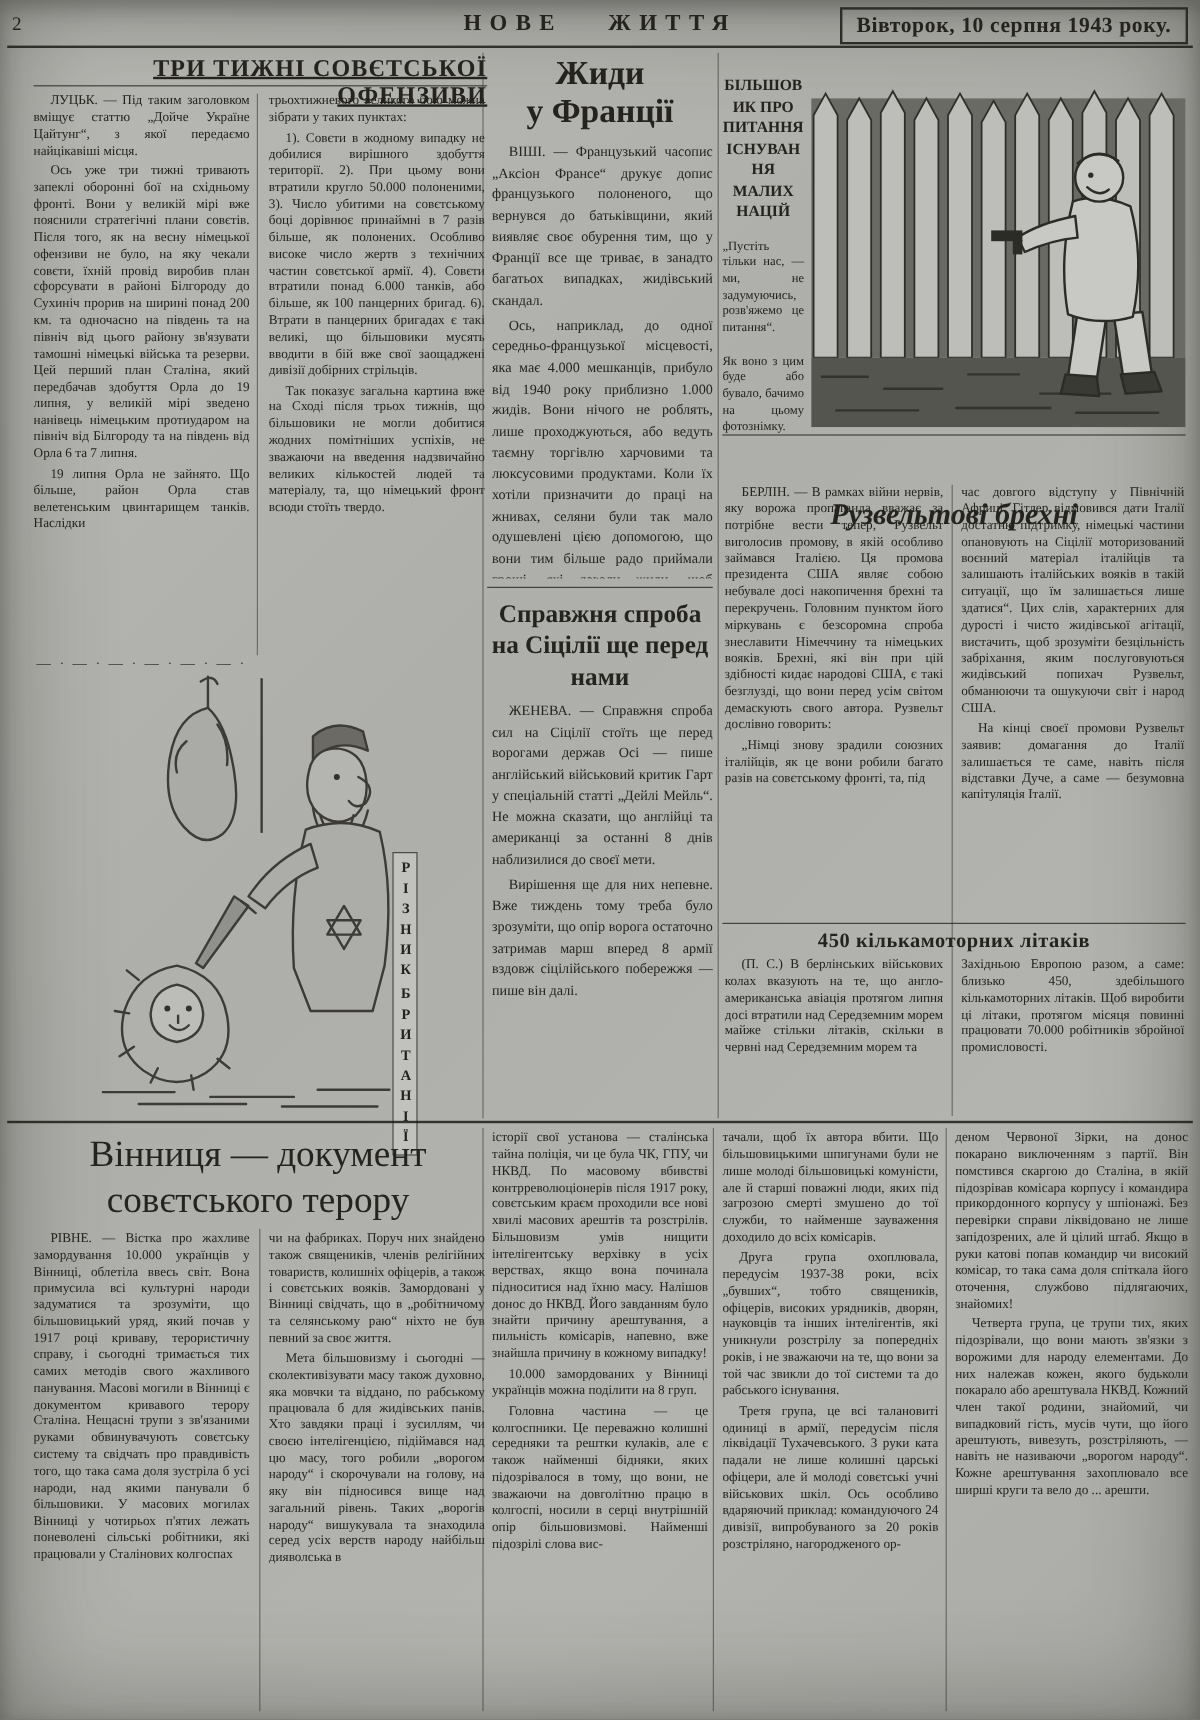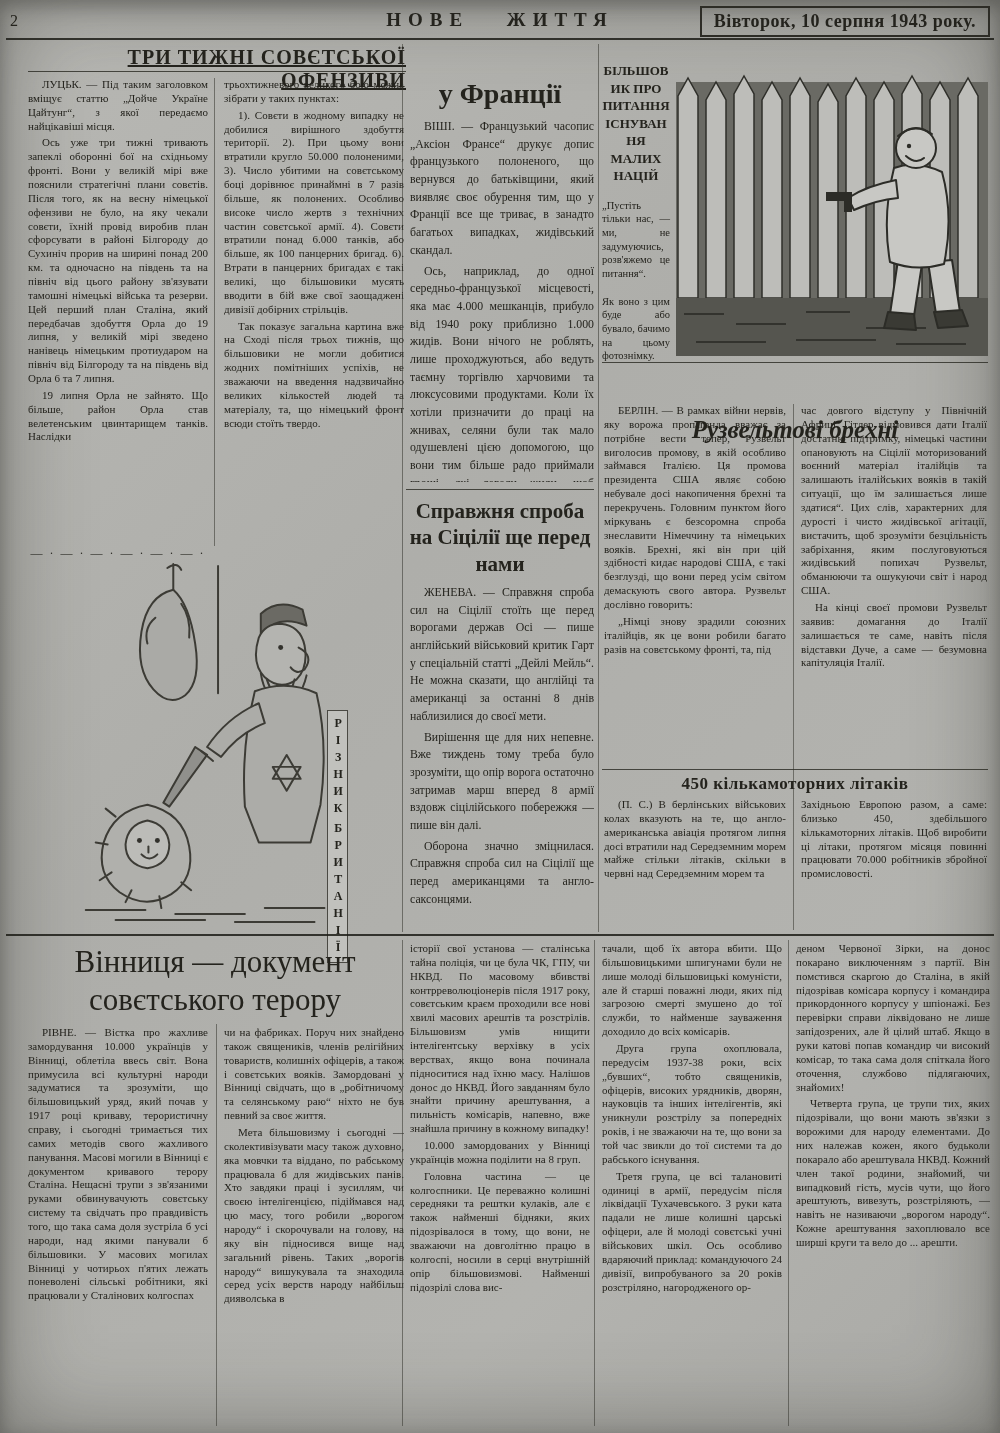--- a/index.html
+++ b/index.html
@@ -99,32 +99,32 @@
       </g>
     </svg>
     <div class="butcher-label">
       <span>РІЗНИК</span>
       <span>БРИТАНІЇ</span>
     </div>
   </div>
 
   <div class="vrule" style="left:402px;top:44px;height:888px;"></div>
 
+  <div class="hl-jews" style="top:46px;">Жиди</div>
   <div class="hl-jews" style="top:78px;">у Франції</div>
   <div class="col body-md" style="left:410px;top:118px;width:184px;height:364px;">
       <p>ВІШІ. — Французький часопис „Аксіон Франсе“ друкує допис французького полоненого, що вернувся до батьківщини, який виявляє своє обурення тим, що у Франції все ще триває, в занадто багатьох випадках, жидівський скандал.</p>
       <p>Ось, наприклад, до одної середньо-французької місцевості, яка має 4.000 мешканців, прибуло від 1940 року приблизно 1.000 жидів. Вони нічого не роблять, лише проходжуються, або ведуть таємну торгівлю харчовими та люксусовими продуктами. Коли їх хотіли призначити до праці на жнивах, селяни були так мало одушевлені цією допомогою, що вони тим більше радо приймали гроші, які давали жиди, щоб викупитися від праці.</p>
     </div>
   <div class="hrule" style="left:406px;top:489px;width:188px;"></div>
 
   <div class="hl-sicily">Справжня спроба на Сіцілії ще перед нами</div>
   <div class="col body-md" style="left:410px;top:584px;width:184px;height:348px;">
       <p>ЖЕНЕВА. — Справжня спроба сил на Сіцілії стоїть ще перед ворогами держав Осі — пише англійський військовий критик Гарт у спеціальній статті „Дейлі Мейль“. Не можна сказати, що англійці та американці за останні 8 днів наблизилися до своєї мети.</p>
       <p>Вирішення ще для них непевне. Вже тиждень тому треба було зрозуміти, що опір ворога остаточно затримав марш вперед 8 армії вздовж сіцілійського побережжя — пише він далі.</p>
-      <p>Оборона значно зміцнилася. Справжня спроба сил на Сіцілії ще перед американцями та англо-саксонцями.</p>
     </div>
 
   <div class="vrule" style="left:598px;top:44px;height:888px;"></div>
 
   <div class="bolshevik">
     <div class="bt">БІЛЬШОВИК ПРО ПИТАННЯ ІСНУВАННЯ МАЛИХ НАЦІЙ</div>
     <div class="bc">„Пустіть тільки нас, — ми, не задумуючись, розв'яжемо це питання“.</div>
     <div class="bc">Як воно з цим буде або бувало, бачимо на цьому фотознімку.</div>
   </div>
 

